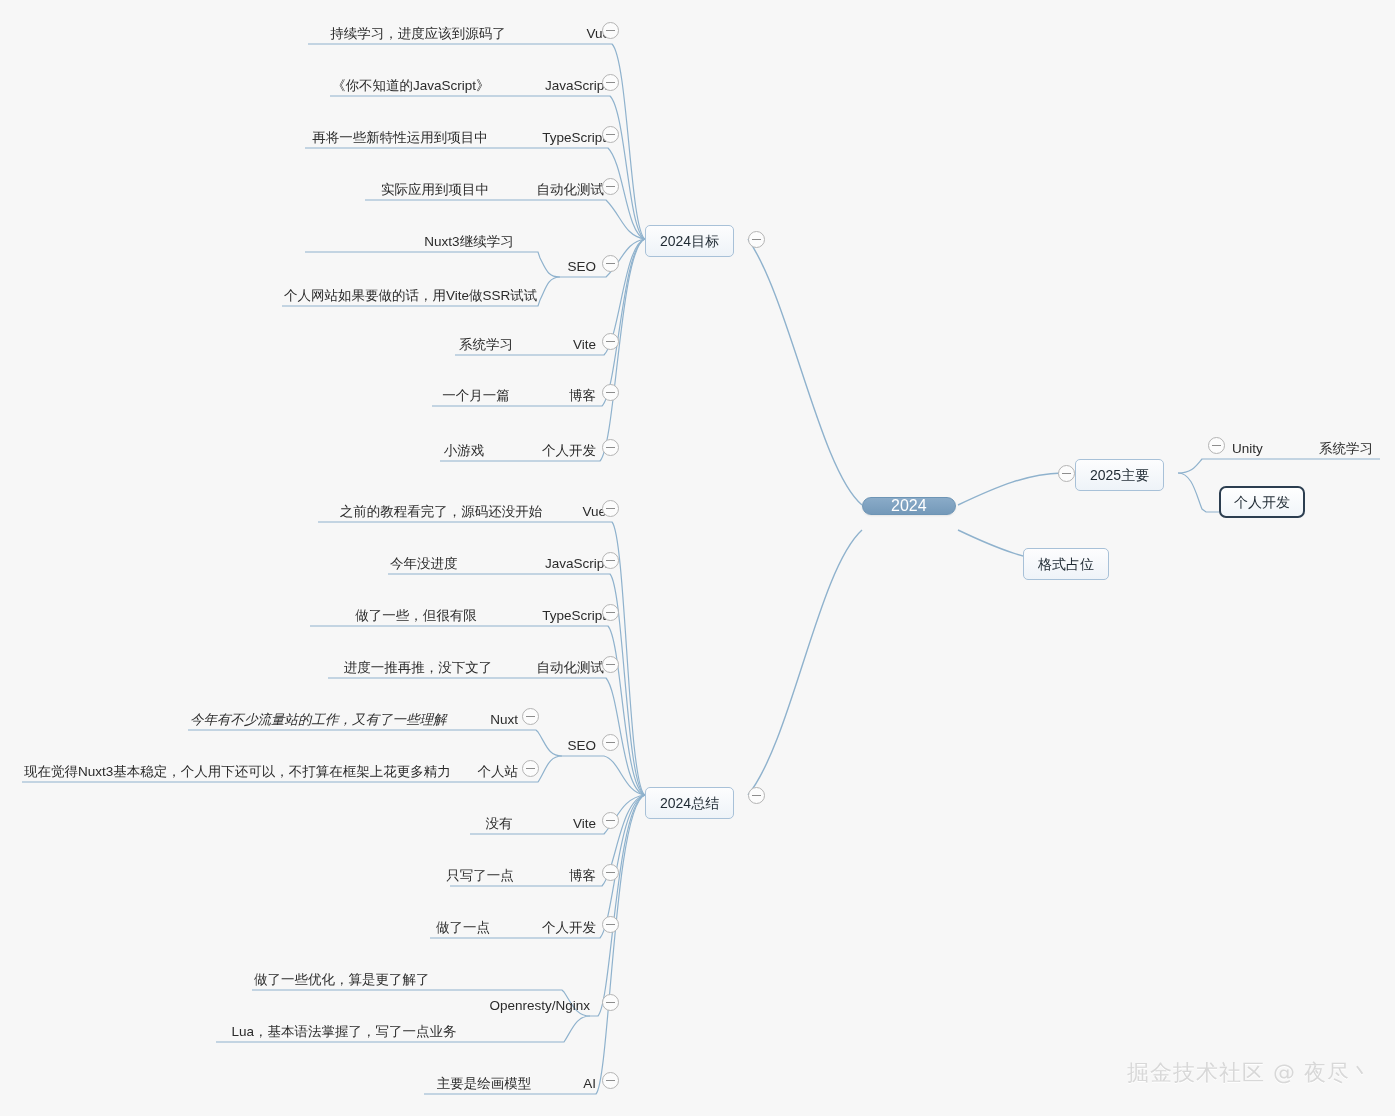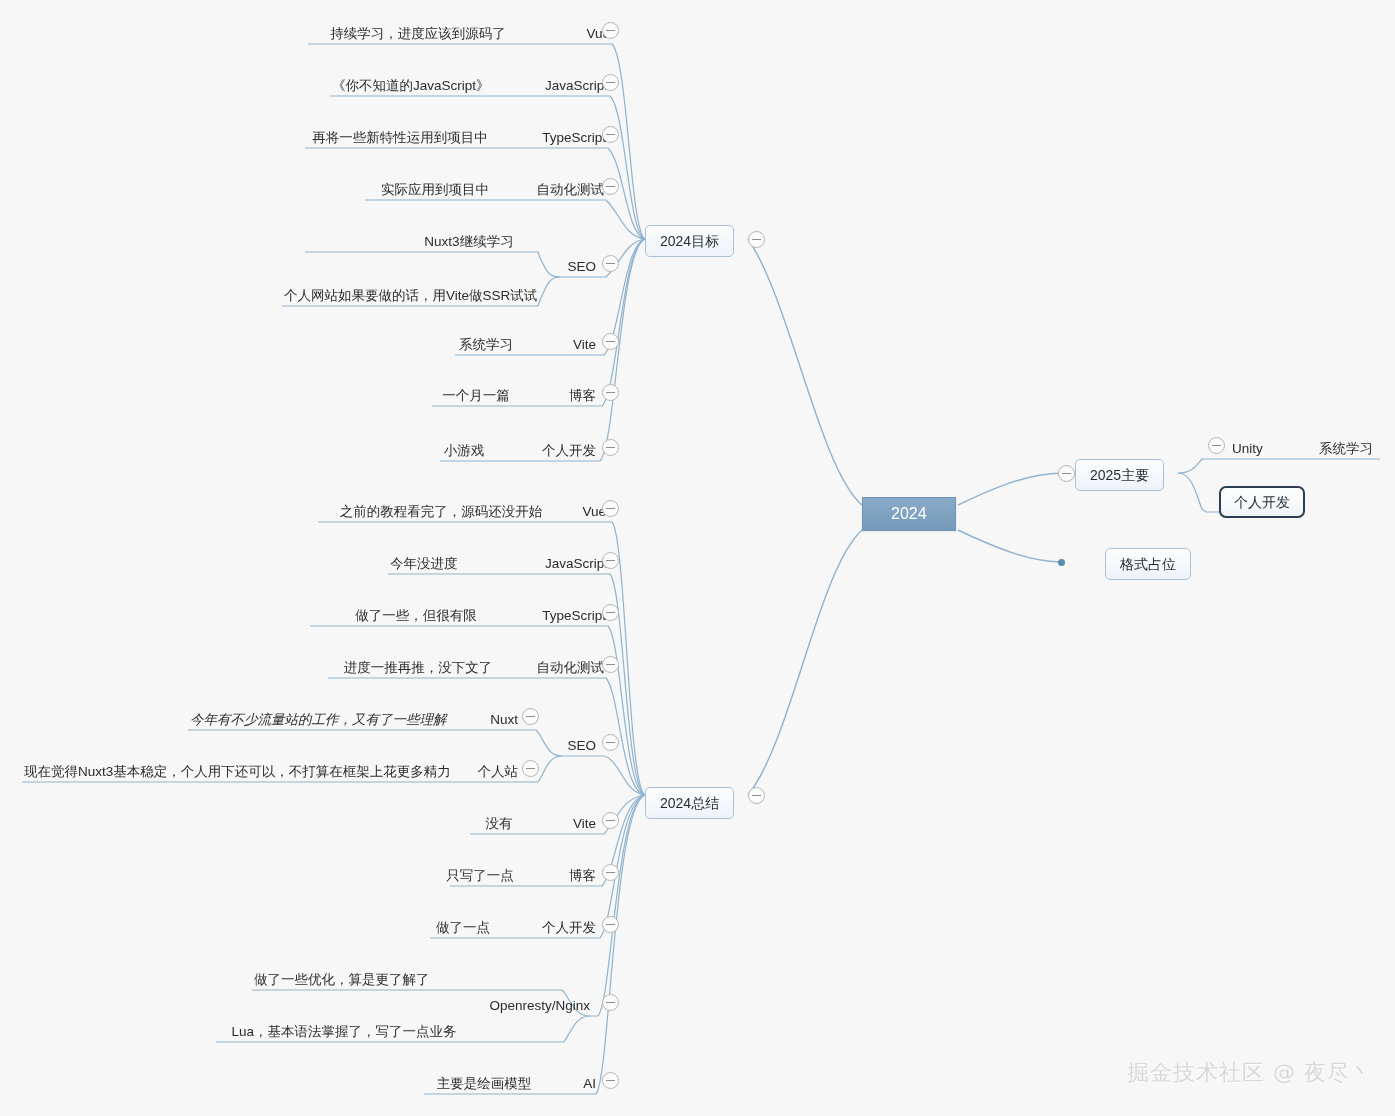--- a/index.html
+++ b/index.html
@@ -34,25 +34,25 @@
   }
   .box.sel{
     border:2px solid #2c3e50;
     border-radius:7px;
     background:linear-gradient(180deg,#ffffff 0%,#f1f5f9 100%);
     padding:7px 13px;
   }
   
   .root{
     border:1px solid #6e95b5;
-    border-radius:0;
+    border-radius:11px;
     background:linear-gradient(180deg,#8aabc8 0%,#7499b9 100%);
     color:#ffffff;
     font-size:16px;
-    padding:8px 28px;
+    padding:0 28px;
     text-align:center;
     box-shadow:0 1px 2px rgba(0,0,0,.08);
   }
   
   .txt{
     font-size:13.5px;
     color:#2b2b2b;
     padding:0 2px 4px 2px;
     transform:translateY(-100%);
   }
@@ -237,17 +237,17 @@
   <span class="mk" style="left:1058px;top:465px;"></span>
   <div class="node box" style="left:1075px;top:459px;">2025主要</div>
 
   <span class="mk" style="left:1208px;top:437px;"></span>
   <div class="node txt" style="left:1230px;top:459px;width:60px;text-align:left;">Unity</div>
   <div class="node txt" style="left:1306px;top:459px;width:80px;text-align:center;">系统学习</div>
 
   <div class="node box sel" style="left:1219px;top:486px;">个人开发</div>
 
   <span class="dot" style="left:1058px;top:559px;"></span>
-  <div class="node box" style="left:1105px;top:548px;">格式占位</div>
+  <div class="node box" style="left:1023px;top:548px;">格式占位</div>
 
   <div class="wm">掘金技术社区 @ 夜尽丶</div>
 
 </div>
 
 </body></html>

